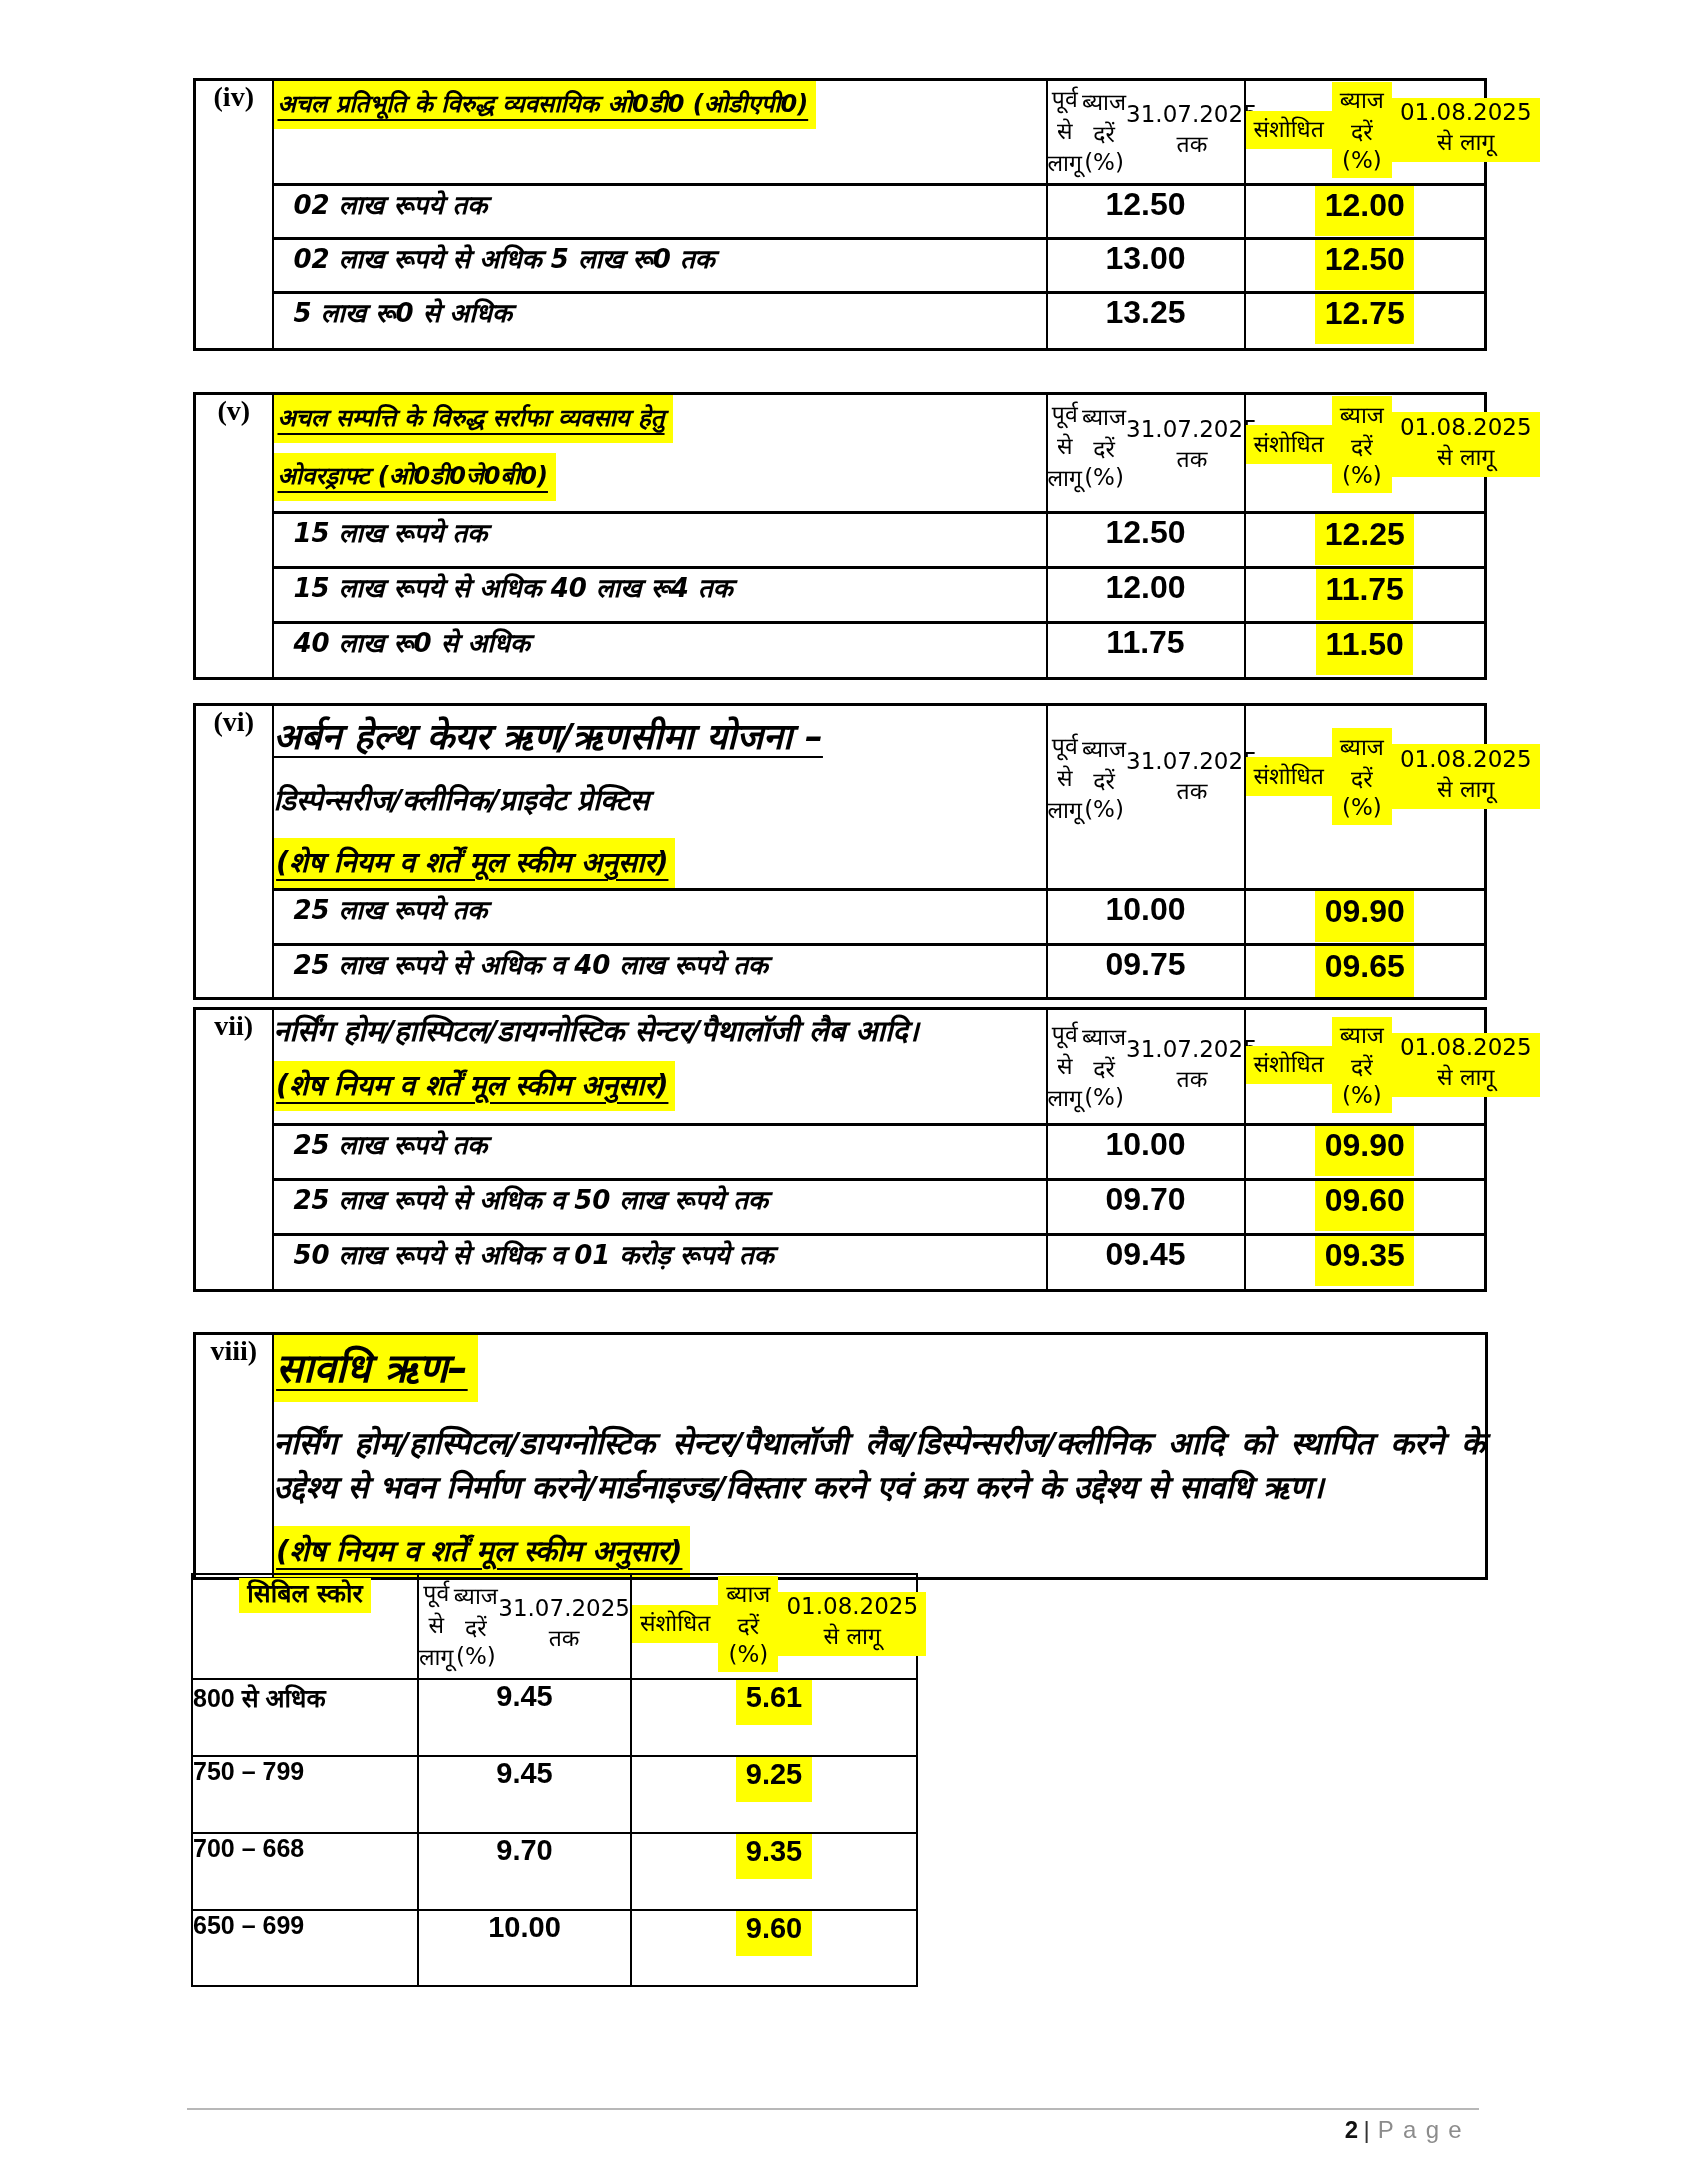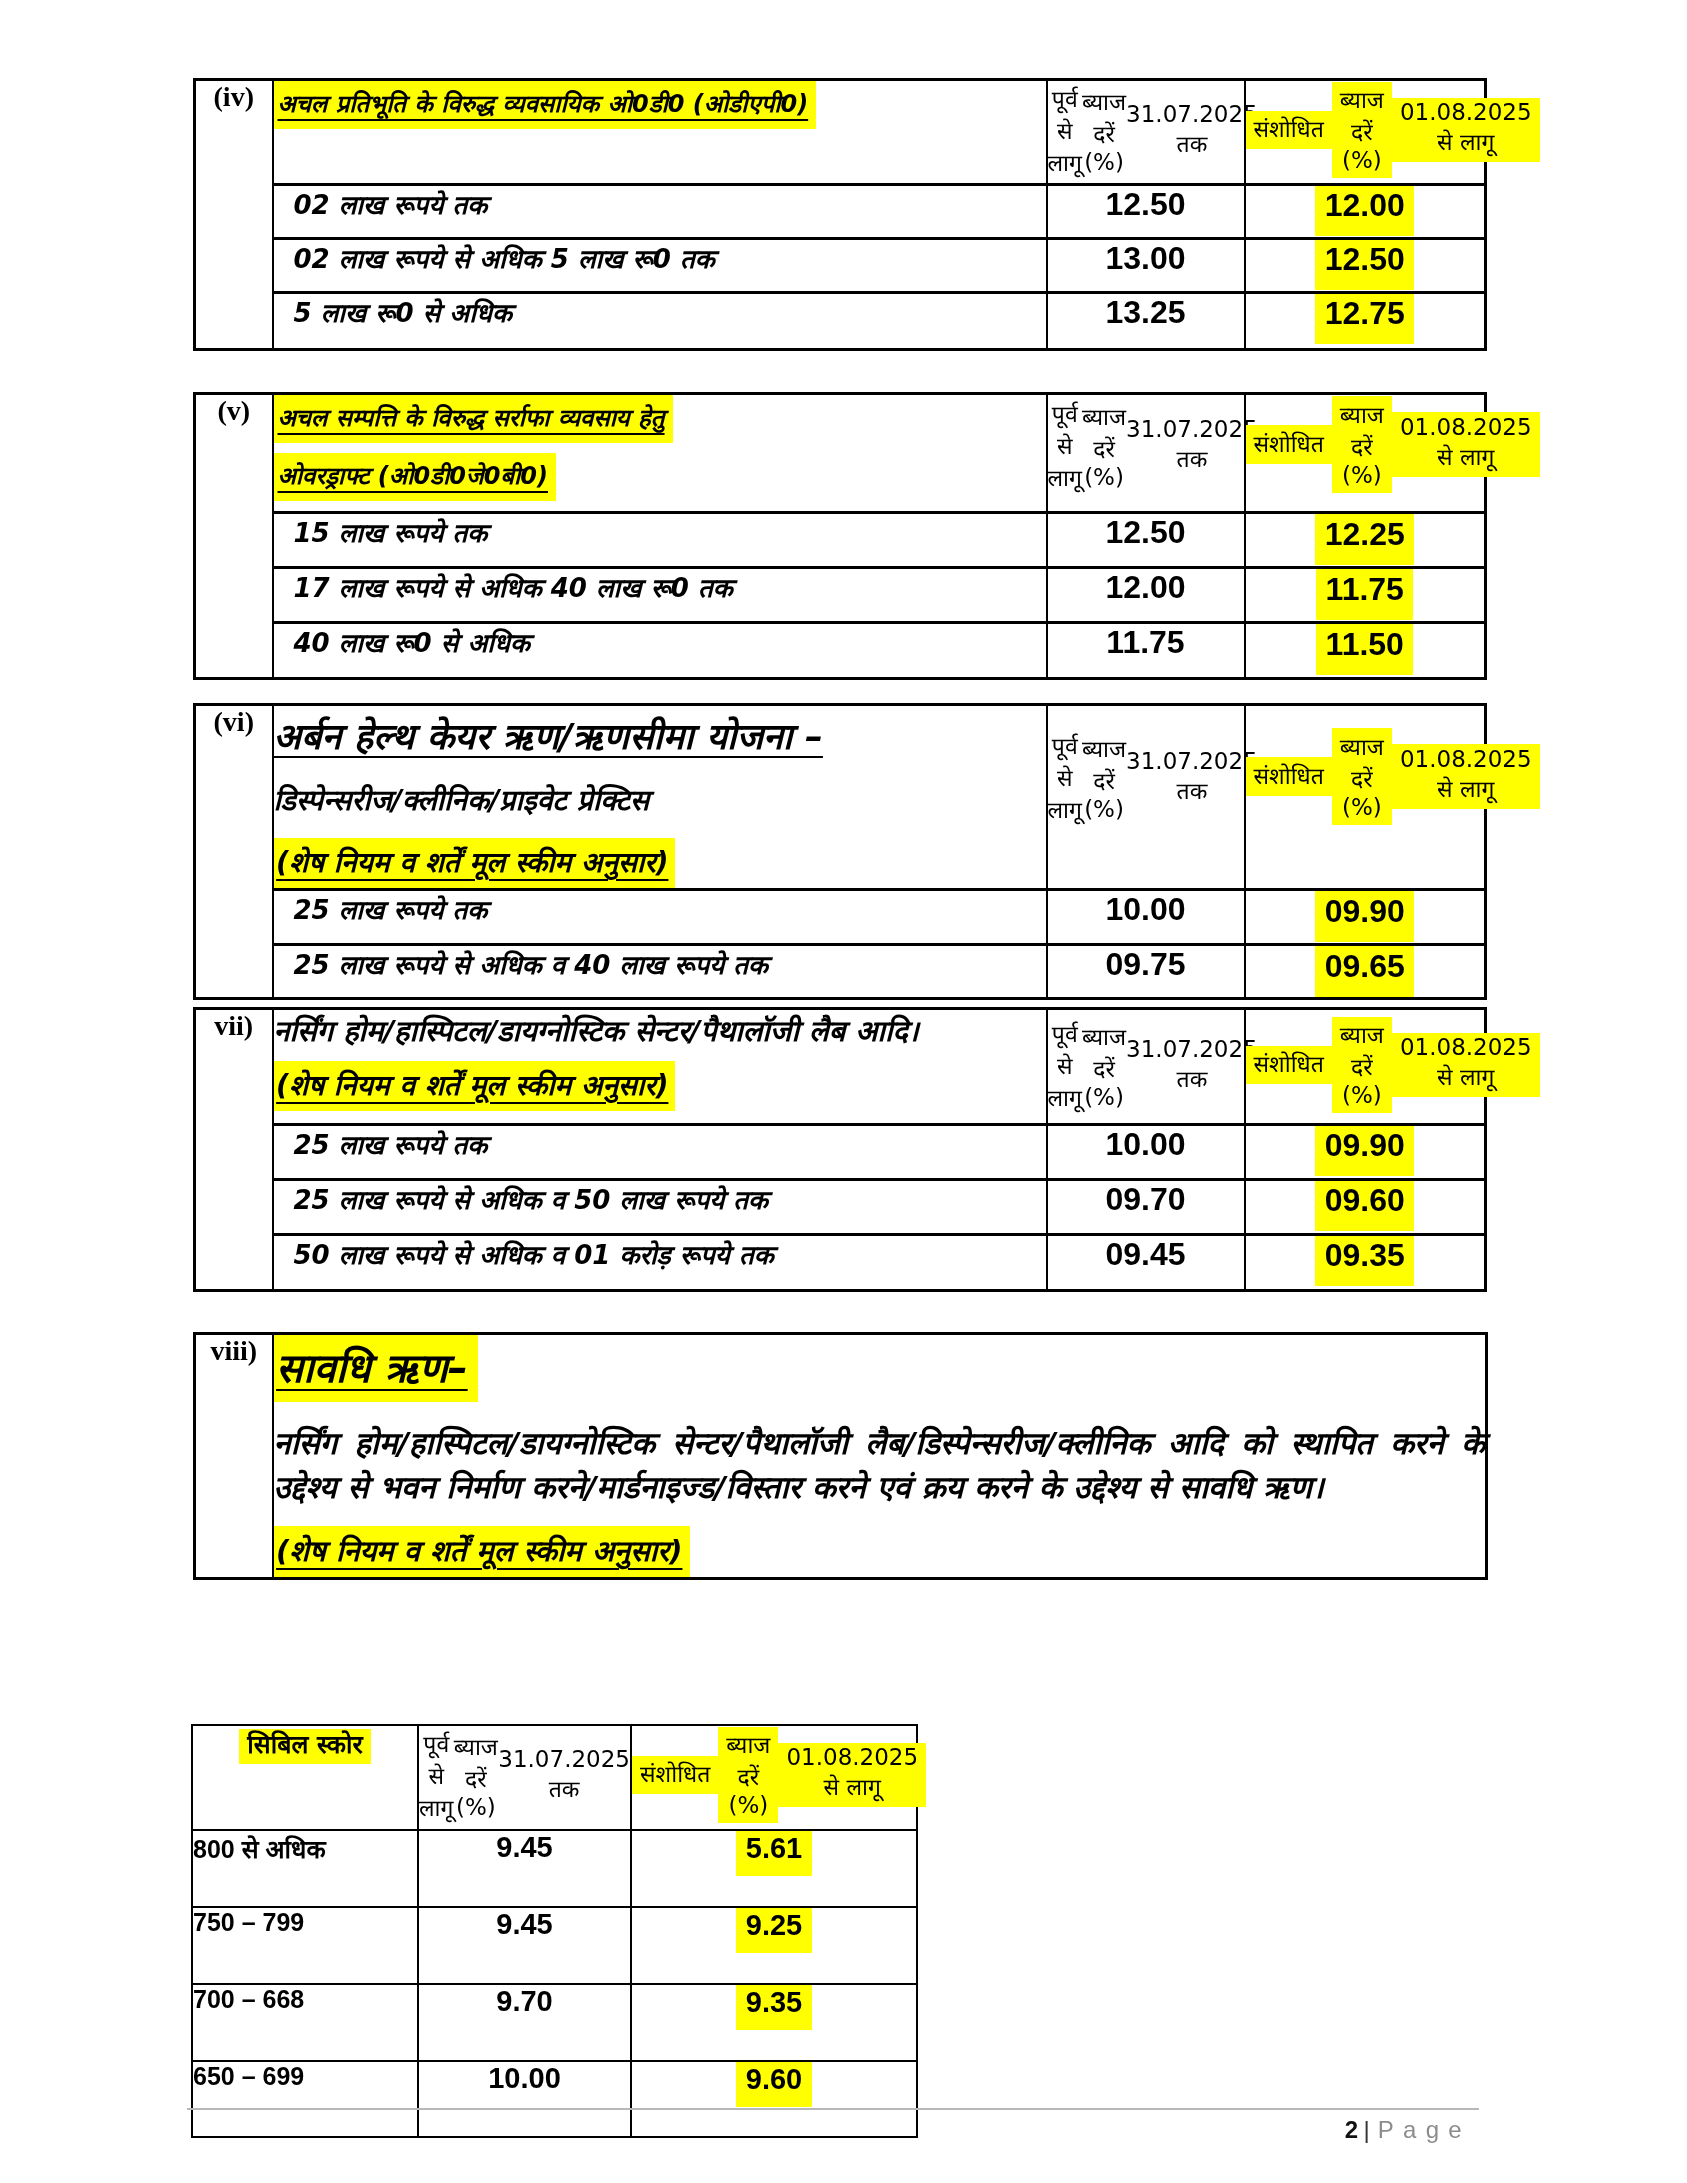--- a/index.html
+++ b/index.html
@@ -109,21 +109,21 @@
     font-style: italic;
     font-weight: bold;
     font-size: 29px;
     padding: 4px 8px 8px 2.6px;
   }
 
   
   table.cb {
     position: absolute;
     left: 191px;
-    top: 1724px;
+    top: 1573px;
     width: 726px;
     border-collapse: collapse;
     table-layout: fixed;
     border: 2.6px solid #000;
     padding-left: 6px;
   }
   table.cb td { border: 2px solid #000; vertical-align: top; padding: 0; }
   td.cb-score-hdr { text-align: center; padding-top: 10.6px; font-size: 25px; font-weight: 600; }
   td.cb-score {
     font-family: "Liberation Sans", "DejaVu Sans", sans-serif;
@@ -241,21 +241,21 @@
             <span class="hl hpad">01.08.2025 से लागू</span>
           </div>
         </td>
       </tr>
       <tr style="height:55px">
         <td class="desc-cell"><span class="row-label">15 लाख रूपये तक</span></td>
         <td class="num-cell">12.50</td>
         <td class="num-cell"><span class="hl-num">12.25</span></td>
       </tr>
       <tr style="height:55px">
-        <td class="desc-cell"><span class="row-label">17 लाख रूपये से अधिक 40 लाख रू0 तक</span></td>
+        <td class="desc-cell"><span class="row-label">15 लाख रूपये से अधिक 40 लाख रू4 तक</span></td>
         <td class="num-cell">12.00</td>
         <td class="num-cell"><span class="hl-num">11.75</span></td>
       </tr>
       <tr style="height:56px">
         <td class="desc-cell"><span class="row-label">40 लाख रू0 से अधिक</span></td>
         <td class="num-cell">11.75</td>
         <td class="num-cell"><span class="hl-num">11.50</span></td>
       </tr>
     </tbody>
   </table>

